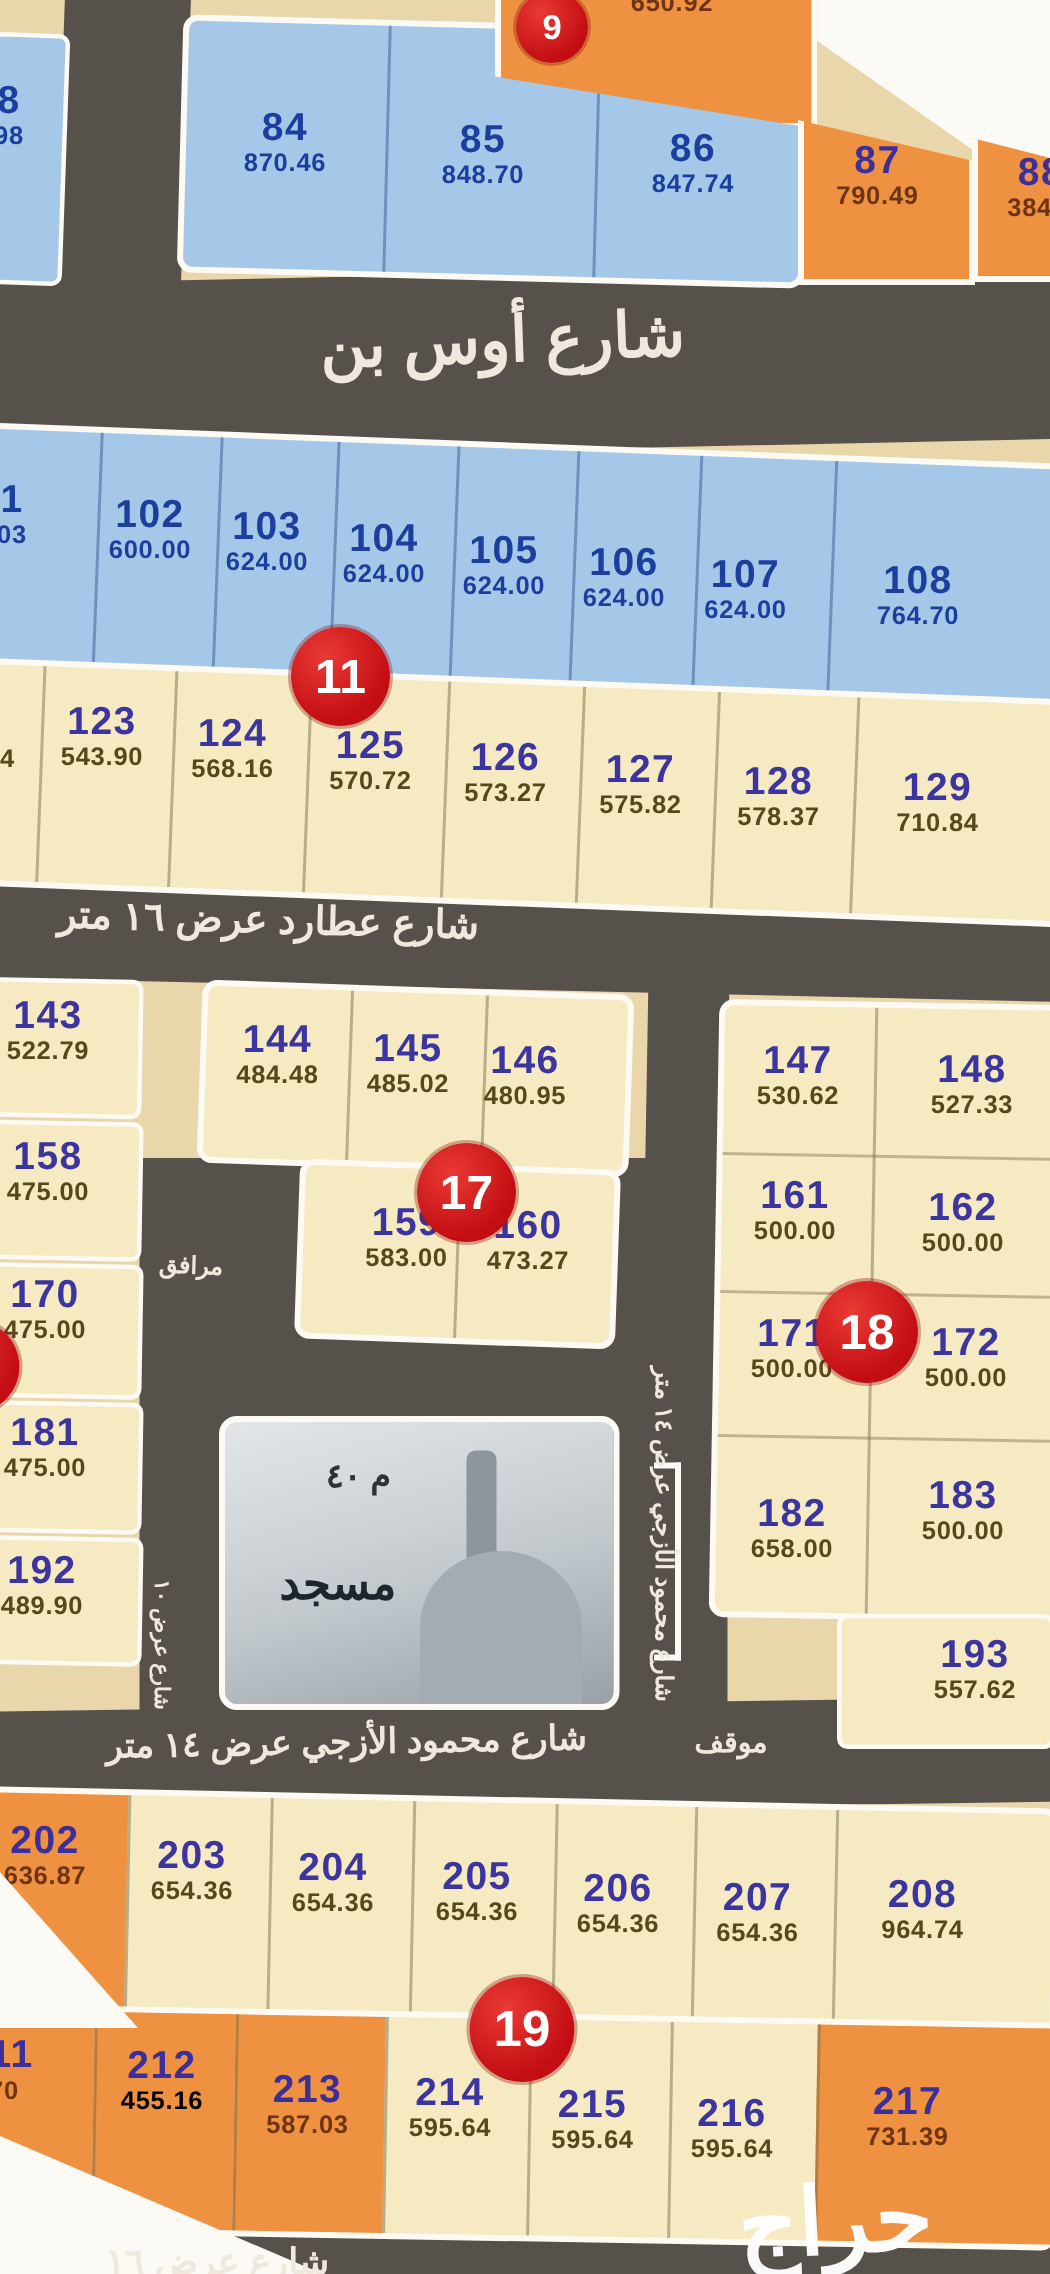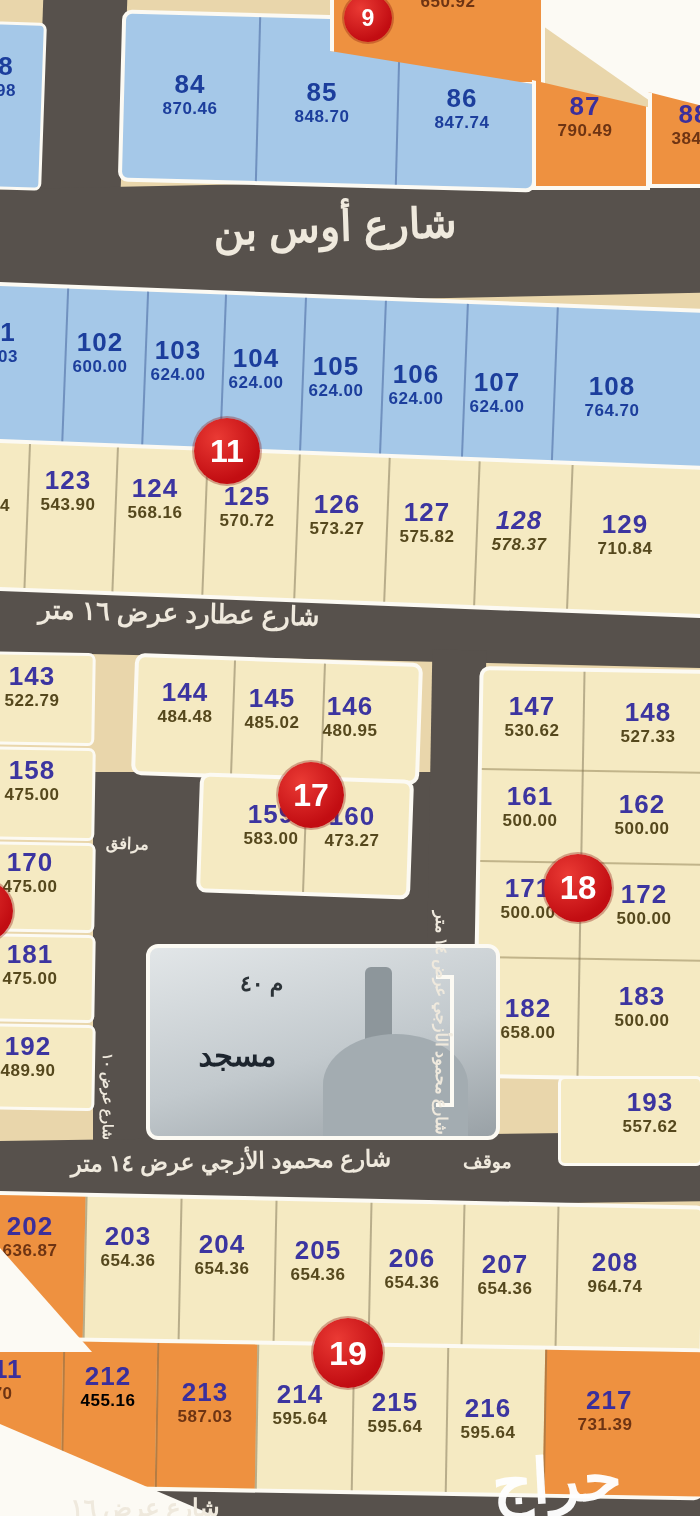--- a/index.html
+++ b/index.html
@@ -23,21 +23,21 @@
   .c .num{color:#3c35a0;} .c .val{color:#55481d;}
   .o .num{color:#3b2f9c;} .o .val{color:#6e3413;}
   .ol .num{color:#3b2f9c;} .ol .val{color:#000000;}
   .badge{position:absolute;border-radius:50%;z-index:40;color:#fff;font-weight:bold;
       display:flex;align-items:center;justify-content:center;
       background:radial-gradient(circle at 35% 30%,#ea3a34,#c20d12 70%);
       box-shadow:0 0 0 2px rgba(140,20,15,.35);}
   .stxt{position:absolute;color:#efe9dd;font-weight:bold;z-index:35;direction:rtl;white-space:nowrap;}
   .vtxt{writing-mode:vertical-rl;letter-spacing:2px;}
   .wedge{position:absolute;background:#fcfaf4;z-index:33;}
-  #mosque{position:absolute;left:146px;top:944px;width:354px;height:196px;z-index:20;
+  #mosque{position:absolute;left:146px;top:944px;width:267px;height:196px;z-index:20;
       border:4px solid #fcfaf3;border-radius:12px;box-sizing:border-box;overflow:hidden;
       background:linear-gradient(165deg,#e2e6e8 0%,#c2c9cd 55%,#99a1a6 100%);}
   #mosque .minaret{position:absolute;left:62%;top:10%;width:8%;height:80%;background:#8d969b;border-radius:6px 6px 0 0;}
   #mosque .dome{position:absolute;left:50%;top:46%;width:42%;height:54%;background:#a3acb1;border-radius:50% 50% 0 0;}
   #mosque .m-size{position:absolute;left:26%;top:12%;font-size:22px;font-weight:bold;color:#2c3338;direction:rtl;}
   #mosque .m-name{position:absolute;left:14%;top:48%;font-size:30px;font-weight:bold;color:#1d252e;direction:rtl;}
   #notch{position:absolute;left:436px;top:975px;width:18px;height:132px;z-index:21;
       border:4px solid #fcfaf3;border-left:none;box-sizing:border-box;}
   #watermark{position:absolute;left:492px;top:1444px;z-index:50;color:#ffffff;
       font-size:62px;font-weight:bold;transform:rotate(-3deg);letter-spacing:2px;opacity:.97;}
@@ -235,21 +235,21 @@
         <span class="val">570.72</span>
       </div>
       <div class="plot-label c" style="left: 337px; top: 490px;">
         <span class="num">126</span>
         <span class="val">573.27</span>
       </div>
       <div class="plot-label c" style="left: 427px; top: 498px;">
         <span class="num">127</span>
         <span class="val">575.82</span>
       </div>
-      <div class="plot-label c" style="left: 519px; top: 506px; font-style: italic;">
+      <div class="plot-label c" style="left: 519px; top: 506px;">
         <span class="num">128</span>
         <span class="val">578.37</span>
       </div>
       <div class="plot-label c" style="left: 625px; top: 510px;">
         <span class="num">129</span>
         <span class="val">710.84</span>
       </div>
       <div class="plot-label c" style="left: 32px; top: 662px;">
         <span class="num">143</span>
         <span class="val">522.79</span>
@@ -371,21 +371,21 @@
         <span class="val">595.64</span>
       </div>
       <div class="plot-label c" style="left: 395px; top: 1388px;">
         <span class="num">215</span>
         <span class="val">595.64</span>
       </div>
       <div class="plot-label c" style="left: 488px; top: 1394px;">
         <span class="num">216</span>
         <span class="val">595.64</span>
       </div>
-      <div class="plot-label o" style="left: 605px; top: 1386px; text-align: right;">
+      <div class="plot-label o" style="left: 605px; top: 1386px;">
         <span class="num">217</span>
         <span class="val">731.39</span>
       </div>
       <div class="badge" style="left: 344px; top: -6px; width: 48px; height: 48px; font-size: 23px;">9</div>
       <div class="badge" style="left: 194px; top: 418px; width: 66px; height: 66px; font-size: 32px;">11</div>
       <div class="badge" style="left: 278px; top: 762px; width: 66px; height: 66px; font-size: 32px;">17</div>
       <div class="badge" style="left: 544px; top: 854px; width: 68px; height: 68px; font-size: 33px;">18</div>
       <div class="badge" style="left: 313px; top: 1318px; width: 70px; height: 70px; font-size: 34px;">19</div>
       <div class="badge" style="left: -49px; top: 880px; width: 62px; height: 62px; font-size: 30px;"></div>
     </div>

